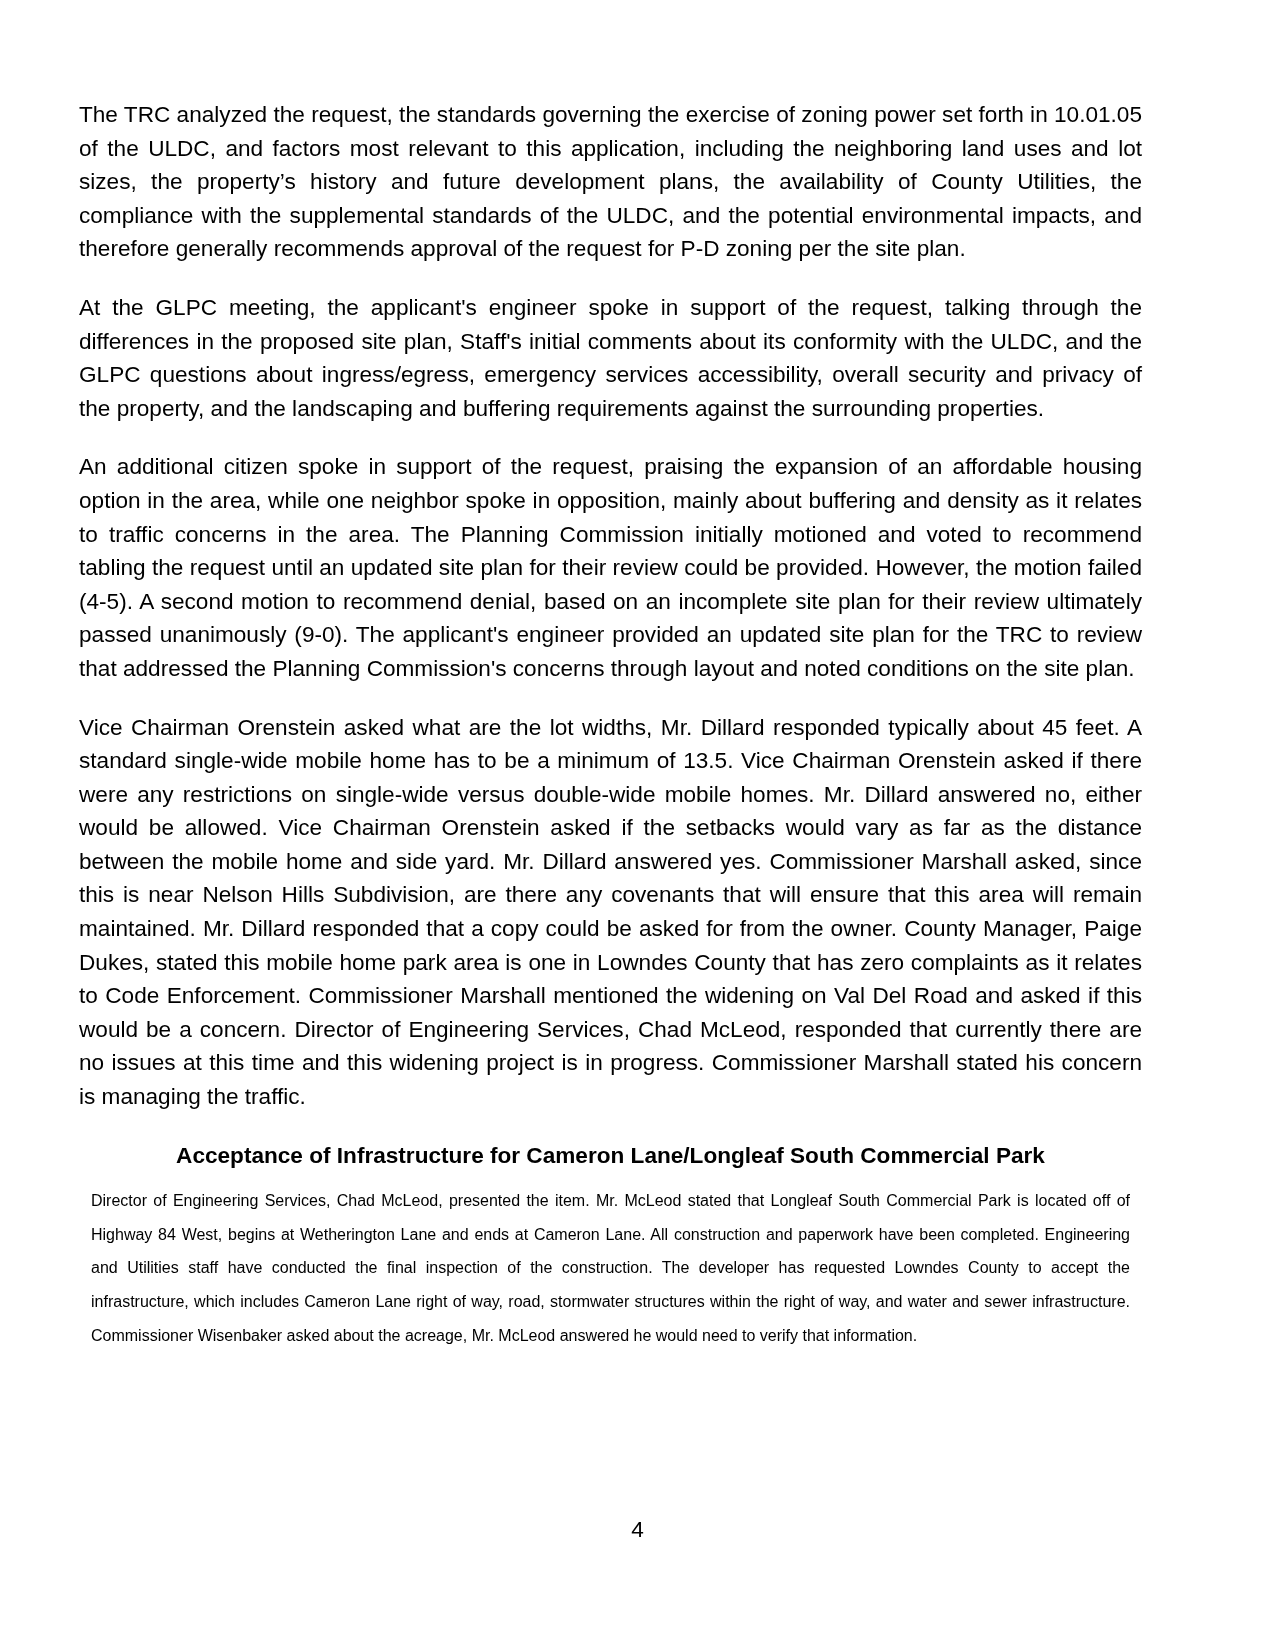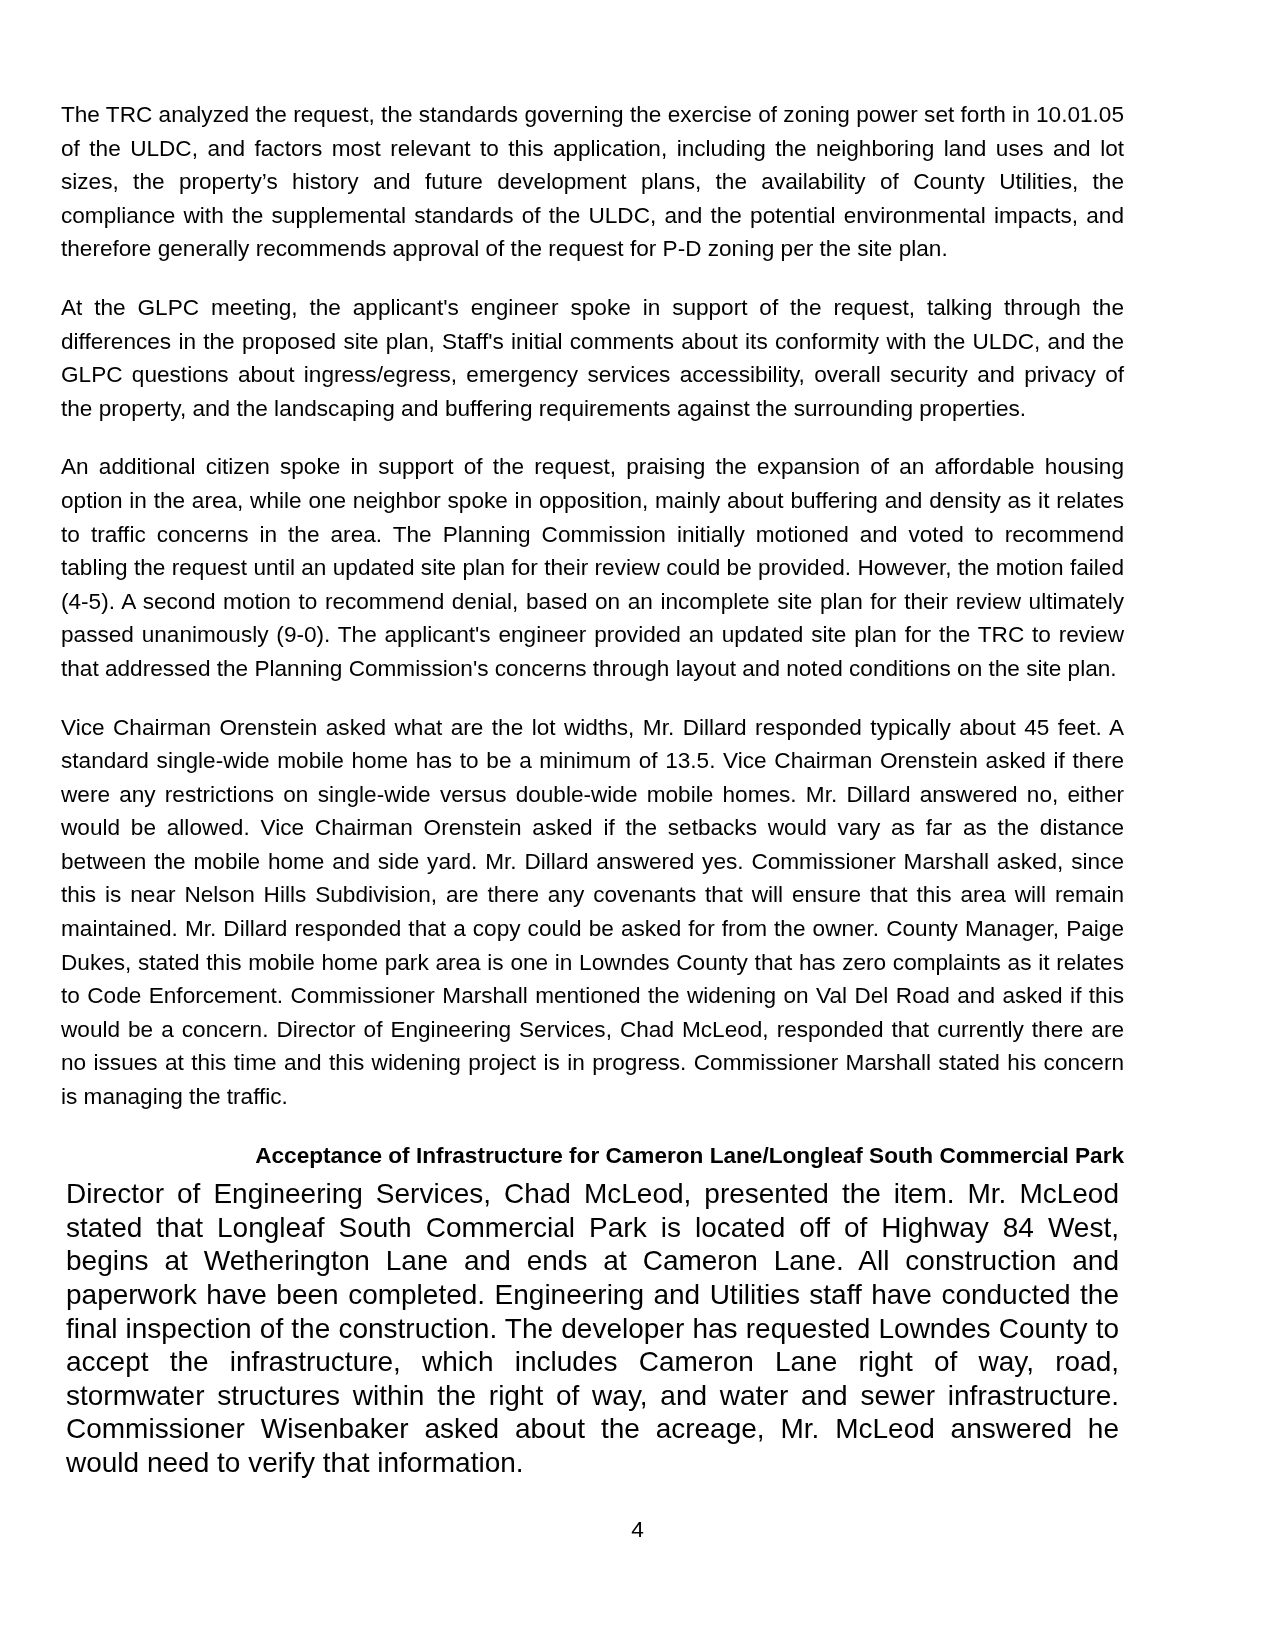--- a/index.html
+++ b/index.html
@@ -13,21 +13,21 @@
     width: 1275px;
     height: 1650px;
     background: #ffffff;
     margin: 0 auto;
     overflow: hidden;
     font-family: "Liberation Sans", sans-serif;
     color: #000000;
   }
   .content {
     position: absolute;
-    left: 61px;
+    left: 79px;
     top: 98px;
     width: 1063px;
   }
   p.body-par {
     margin: 0 0 25px 0;
     font-size: 22.6px;
     line-height: 33.6px;
     text-align: justify;
     text-justify: inter-word;
     color: #000000;
@@ -43,26 +43,26 @@
     line-height: 33.6px;
     font-weight: bold;
     text-align: left;
     color: #000000;
   }
   h3.item-heading {
     margin: 0 0 0 0;
     font-size: 22.6px;
     line-height: 33.6px;
     font-weight: bold;
-    text-align: right;
+    text-align: center;
     color: #000000;
   }
   p.item-body {
-    margin: 5px;
-    font-size: 28px;
+    margin: 12px;
+    font-size: 16px;
     line-height: 33.6px;
     text-align: justify;
     text-justify: inter-word;
     color: #000000;
   }
   .page-number {
     position: absolute;
     left: 0;
     right: 0;
     top: 1516px;

